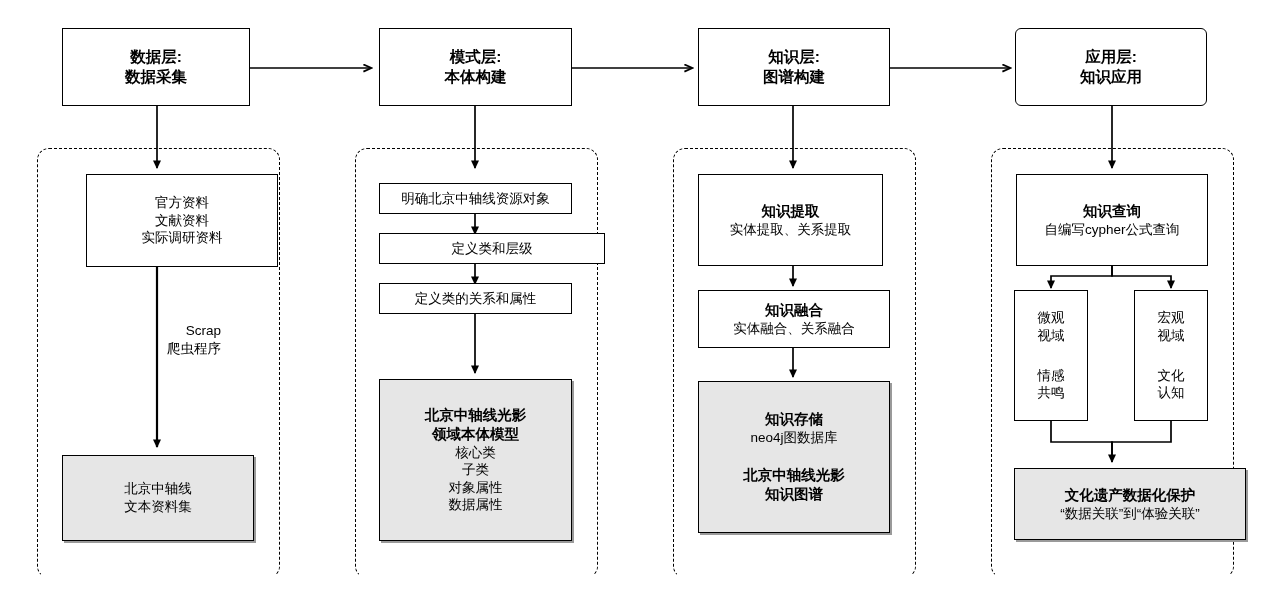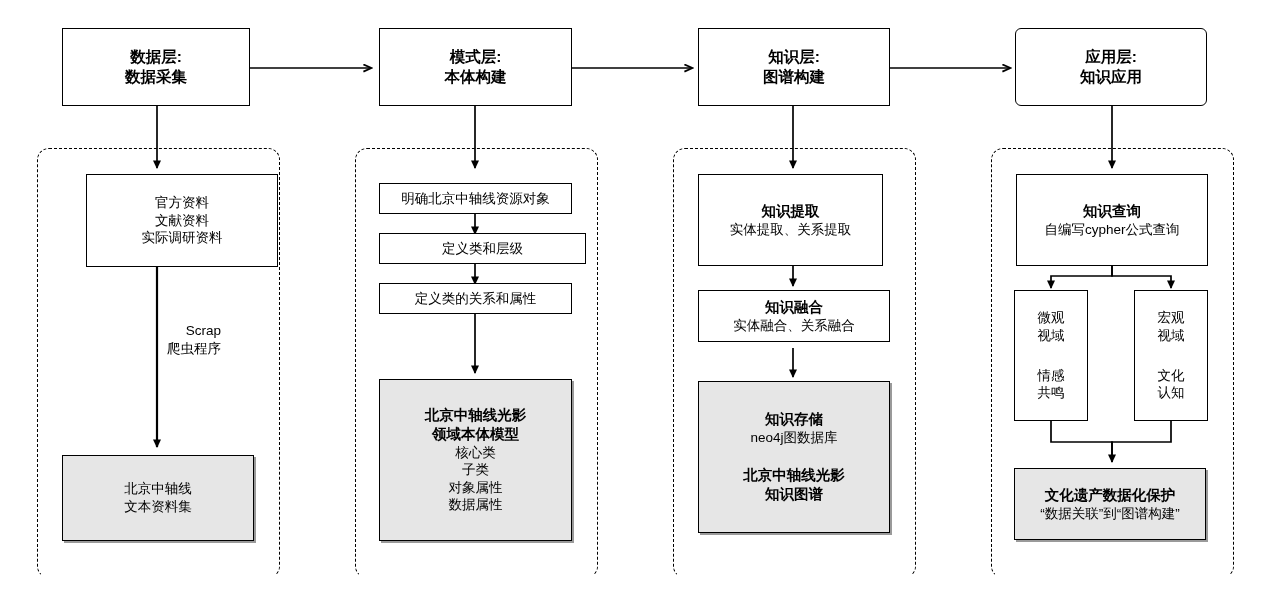--- a/index.html
+++ b/index.html
@@ -110,21 +110,21 @@
 
   <div class="node gray t13" style="left:62px;top:455px;width:192px;height:86px;">
     <div class="row">北京中轴线</div>
     <div class="row">文本资料集</div>
   </div>
 
   <div class="node t13" style="left:379px;top:183px;width:193px;height:31px;">
     <div class="row">明确北京中轴线资源对象</div>
   </div>
 
-  <div class="node t13" style="left:379px;top:233px;width:207px;height:31px;">
+  <div class="node t13" style="left:379px;top:233px;width:226px;height:31px;">
     <div class="row">定义类和层级</div>
   </div>
 
   <div class="node t13" style="left:379px;top:283px;width:193px;height:31px;">
     <div class="row">定义类的关系和属性</div>
   </div>
 
   <div class="node gray" style="left:379px;top:379px;width:193px;height:162px;">
     <div class="row t14b">北京中轴线光影</div>
     <div class="row t14b">领域本体模型</div>
@@ -132,21 +132,21 @@
     <div class="row t13">子类</div>
     <div class="row t13">对象属性</div>
     <div class="row t13">数据属性</div>
   </div>
 
   <div class="node" style="left:698px;top:174px;width:185px;height:92px;">
     <div class="row t14b">知识提取</div>
     <div class="row t13">实体提取、关系提取</div>
   </div>
 
-  <div class="node" style="left:698px;top:290px;width:192px;height:52px;">
+  <div class="node" style="left:698px;top:290px;width:192px;height:58px;">
     <div class="row t14b">知识融合</div>
     <div class="row t13">实体融合、关系融合</div>
   </div>
 
   <div class="node gray" style="left:698px;top:381px;width:192px;height:152px;">
     <div class="row t14b">知识存储</div>
     <div class="row t13" style="margin-bottom:20px;text-align:center;">neo4j图数据库</div>
     <div class="row t14b">北京中轴线光影</div>
     <div class="row t14b">知识图谱</div>
   </div>
@@ -163,18 +163,18 @@
     <div class="row">共鸣</div>
   </div>
 
   <div class="node t13" style="left:1134px;top:290px;width:74px;height:131px;">
     <div class="row">宏观</div>
     <div class="row" style="margin-bottom:22px;">视域</div>
     <div class="row">文化</div>
     <div class="row">认知</div>
   </div>
 
-  <div class="node gray" style="left:1014px;top:468px;width:192px;height:72px;">
+  <div class="node gray" style="left:1014px;top:468px;width:232px;height:72px;">
     <div class="row t14b">文化遗产数据化保护</div>
-    <div class="row t13">“数据关联”到“图谱构建”</div>
+    <div class="row t13">“数据关联”到“体验关联”</div>
   </div>
 
 </div>
 
 </body></html>

